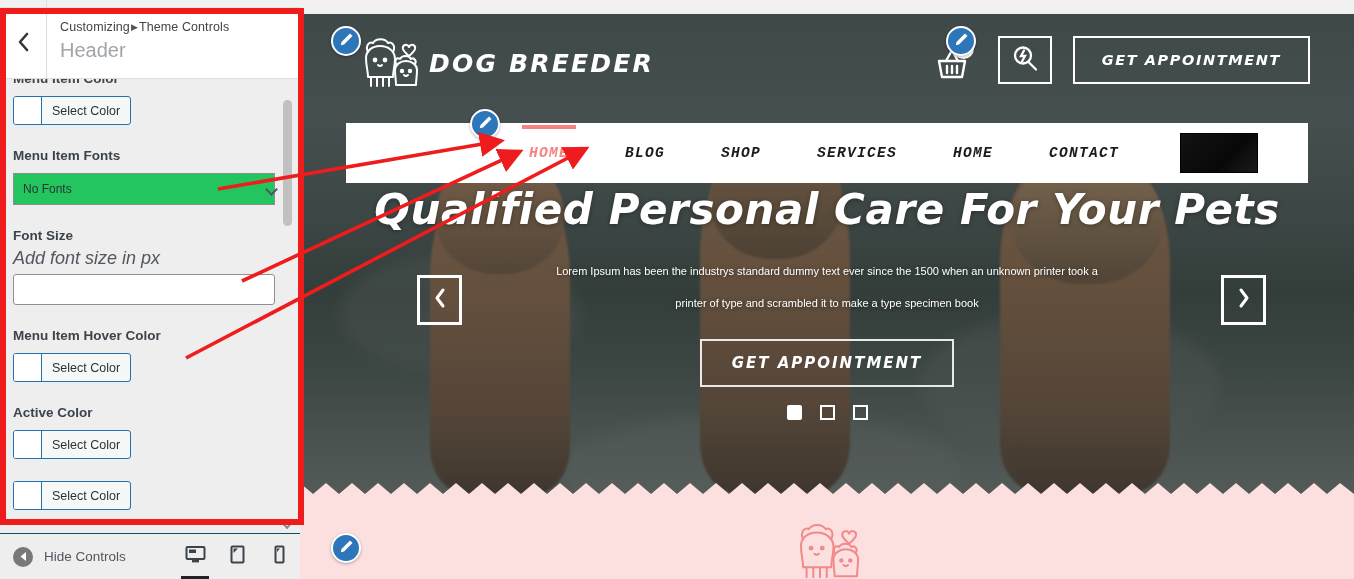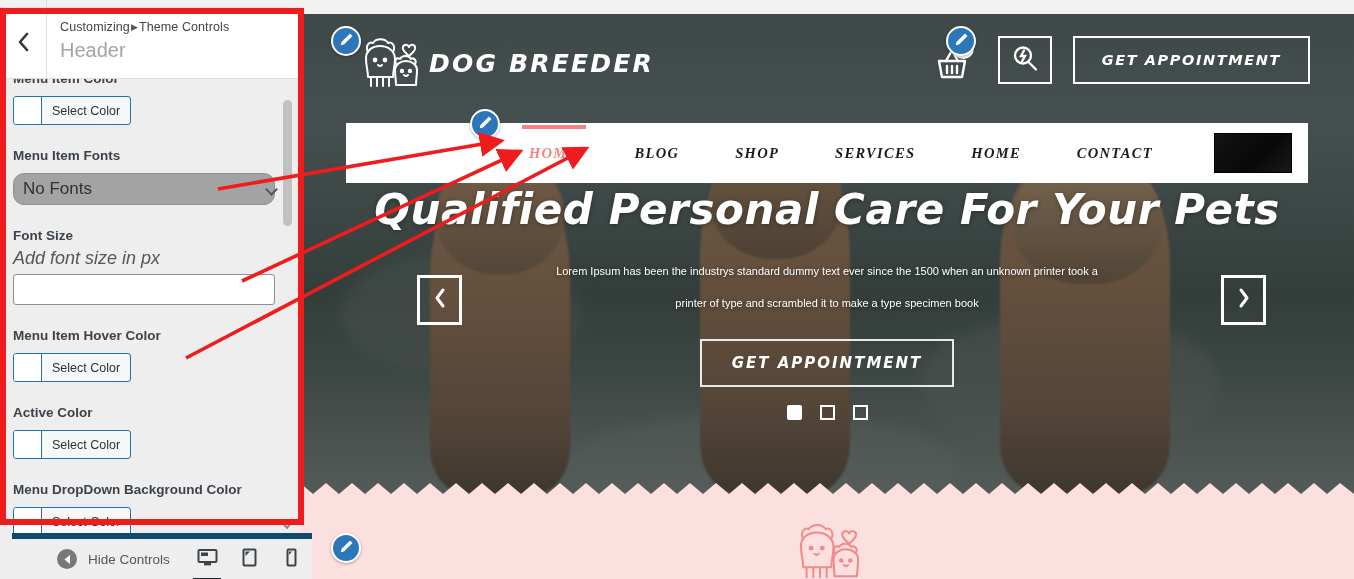--- a/index.html
+++ b/index.html
@@ -75,23 +75,23 @@
     width: 28px; background: #fff; border-right: 1px solid #2271b1;
   }
   .color-text {
     display: flex; align-items: center; padding: 0 10px;
     font-size: 12.5px; color: #2c3338; white-space: nowrap;
   }
   .sel-wrap { position: relative; margin-bottom: 22px; }
   select.ctrl-select {
     -webkit-appearance: none; appearance: none;
     width: 262px; height: 32px;
-    border: 1px solid #8c8f94; border-radius: 11px;
-    background: #a3a3a3; color: #2c3338;
-    font-size: 17px; font-family: "Liberation Sans", sans-serif;
+    border: 1px solid #8c8f94; border-radius: 0;
+    background: #22c55e; color: #2c3338;
+    font-size: 12px; font-family: "Liberation Sans", sans-serif;
     padding: 0 28px 0 9px; line-height: 30px; cursor: pointer;
   }
   .sel-caret {
     position: absolute; right: 11px; top: 12px;
     width: 9px; height: 9px;
     border-right: 2px solid #50575e; border-bottom: 2px solid #50575e;
     transform: rotate(45deg); pointer-events: none;
   }
   input.ctrl-input {
     width: 262px; height: 31px;
@@ -107,23 +107,23 @@
     background: #c1c1c1; z-index: 7; cursor: pointer;
   }
   .scroll-arrow {
     position: absolute; right: 7px; bottom: 52px;
     width: 10px; height: 10px; z-index: 7;
     border-right: 2px solid #8a8a8a; border-bottom: 2px solid #8a8a8a;
     transform: rotate(45deg);
   }
 
   .side-footer {
-    position: absolute; left: 12px; bottom: 0; width: 300px; height: 46px;
-    background: #eeeeee; border-top: 6px solid #0c4a6e;
-    display: flex; align-items: center; z-index: 8; padding-left: 32px;
+    position: absolute; left: 0; bottom: 0; width: 300px; height: 46px;
+    background: #eeeeee; border-top: 1px solid #0c4a6e;
+    display: flex; align-items: center; z-index: 8;
   }
   .hide-ctrl { display: flex; align-items: center; cursor: pointer; padding-left: 13px; }
   .hide-ctrl .circ {
     width: 20px; height: 20px; border-radius: 50%; background: #787878;
     display: flex; align-items: center; justify-content: center; margin-right: 11px;
   }
   .hide-ctrl .circ svg { width: 9px; height: 11px; }
   .hide-label { font-size: 13.5px; color: #50575e; }
   .dev-btns { margin-left: auto; display: flex; align-items: center; height: 46px; }
   .dev-btn {
@@ -213,21 +213,21 @@
   }
 
   .navbar {
     position: absolute; left: 46px; top: 109px;
     width: 962px; height: 60px; background: #fff; z-index: 5;
     display: flex; align-items: center;
   }
   .nav-items { display: flex; align-items: center; margin-left: 155px; }
   .nav-item {
     position: relative; padding: 0 28px; cursor: pointer;
-    font-family: Liberation Serif, serif;
+    font-family: Liberation Mono, monospace;
     font-size: 14.5px; font-weight: bold; font-style: italic;
     letter-spacing: 1.3px; color: #1b1b1b; white-space: nowrap;
   }
   .nav-item.active { color: #f8827f; }
   .nav-item.active:before {
     content: ""; position: absolute; left: 21px; right: 21px; top: -20px;
     height: 4px; background: #f8827f;
   }
   .nav-black-box {
     width: 78px; height: 40px; background: #0b0b0b;
@@ -354,21 +354,20 @@
 
         <div class="ctrl">
           <div class="ctrl-label">Active Color</div>
           <div class="color-picker">
             <div class="color-swatch"></div>
             <div class="color-text">Select Color</div>
           </div>
         </div>
 
         <div class="ctrl">
-          <div class="ctrl-label">Menu DropDown Background Color</div>
           <div class="color-picker">
             <div class="color-swatch"></div>
             <div class="color-text">Select Color</div>
           </div>
         </div>
 
       </div>
     </div>
 
     <div class="side-scrollbar"></div>

